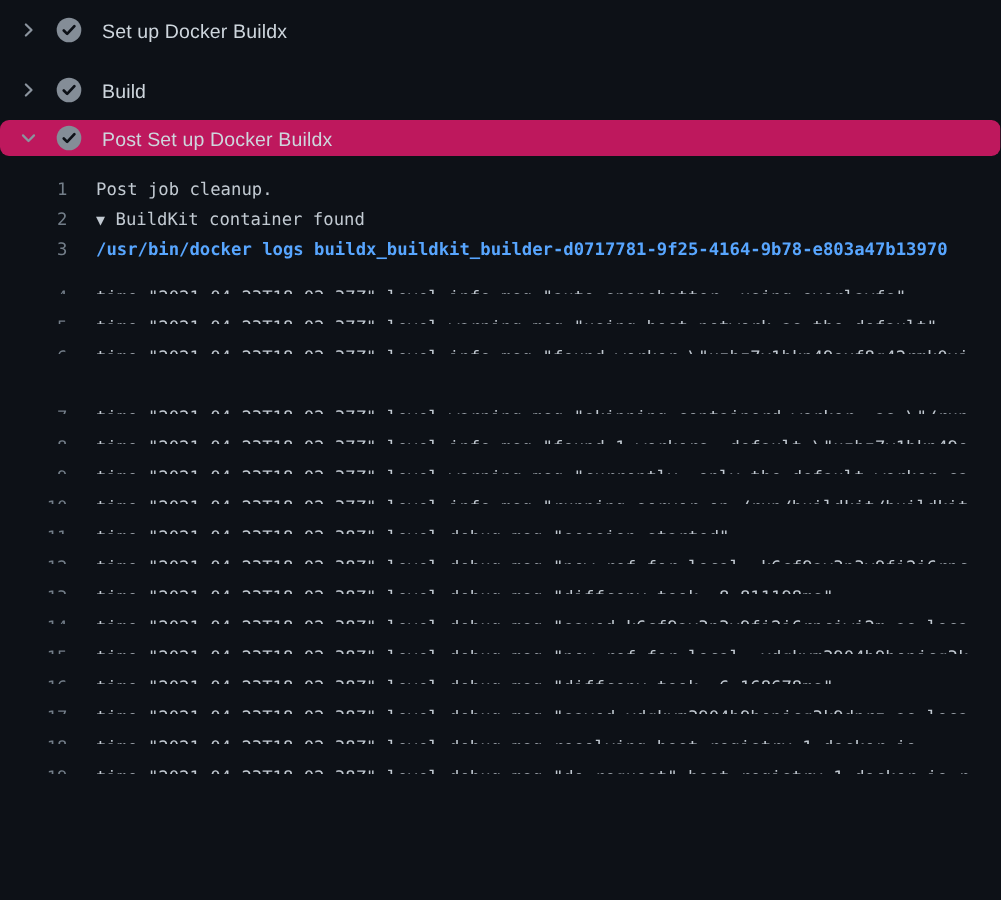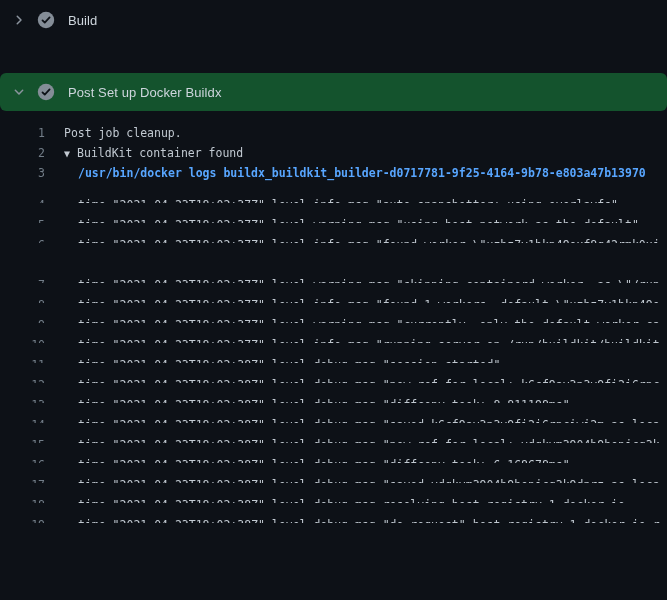--- a/index.html
+++ b/index.html
@@ -5,45 +5,59 @@
   * { margin:0; padding:0; box-sizing:border-box; }
   html,body { width:667px; height:600px; overflow:hidden; }
   body { background:#0d1117; font-family:"Liberation Sans", sans-serif; }
 
   
   .steps { width:667px; }
   .step {
     height:40px; display:flex; align-items:center;
     padding-left:11px; cursor:pointer; user-select:none;
   }
-  .step.expanded { height:38px; background:#14532d; border-radius:6px;margin-top:33px; }
+  .step.expanded { height:24px; background:#be185d; border-radius:6px; }
   .chev { width:16px; height:16px; margin-right:10px; display:flex; align-items:center; justify-content:center; flex:none; }
   .chev svg { display:block; }
   .step.expanded .chev svg { transform:rotate(90deg); }
   .check { width:18px; height:18px; margin-right:13px; display:flex; flex:none; }
   .slabel { font-size:13px; color:#ced6dd; letter-spacing:.1px; }
 
   
   .log {
     padding-top:12px;
     font-family:"DejaVu Sans Mono","Liberation Mono",monospace;
     font-size:11.5px; line-height:20px; color:#c2cad2;
   }
   .row { display:flex; height:20px; white-space:pre; overflow:hidden; width:667px; }
   .ln  { flex:0 0 45px; text-align:right; color:#737e89; cursor:pointer; }
   .lt  { padding-left:19px; }
-  .row.ind1 .lt { padding-left:33px; }
+  .row.ind1 .lt { padding-left:19px; }
   .row.command .lt { color:#58a6ff; font-weight:600; }
   .mk:not(:empty) { margin-right:7px; color:#c2cad2; font-size:10px; }
 </style>
 </head>
 <body>
 
 <div class="steps">
 
+  <div class="step">
+    <span class="chev">
+      <svg width="14" height="14" viewBox="0 0 16 16">
+          <path d="M6 3.8 L10.3 8 L6 12.2" fill="none" stroke="#8b949e" stroke-width="1.7" stroke-linecap="round" stroke-linejoin="round"></path>
+        </svg>
+    </span>
+    <span class="check">
+      <svg width="18" height="18" viewBox="0 0 16 16">
+          <circle cx="8" cy="8" r="7.3" fill="#848d97"></circle>
+          <path d="M4.9 8.3 L6.9 10.3 L11.2 5.7" fill="none" stroke="#0d1117" stroke-width="1.6" stroke-linecap="round" stroke-linejoin="round"></path>
+        </svg>
+    </span>
+    <span class="slabel">Set up Docker Buildx</span>
+  </div>
 
   <div class="step">
     <span class="chev">
       <svg width="14" height="14" viewBox="0 0 16 16">
           <path d="M6 3.8 L10.3 8 L6 12.2" fill="none" stroke="#8b949e" stroke-width="1.7" stroke-linecap="round" stroke-linejoin="round"></path>
         </svg>
     </span>
     <span class="check">
       <svg width="18" height="18" viewBox="0 0 16 16">
           <circle cx="8" cy="8" r="7.3" fill="#848d97"></circle>

